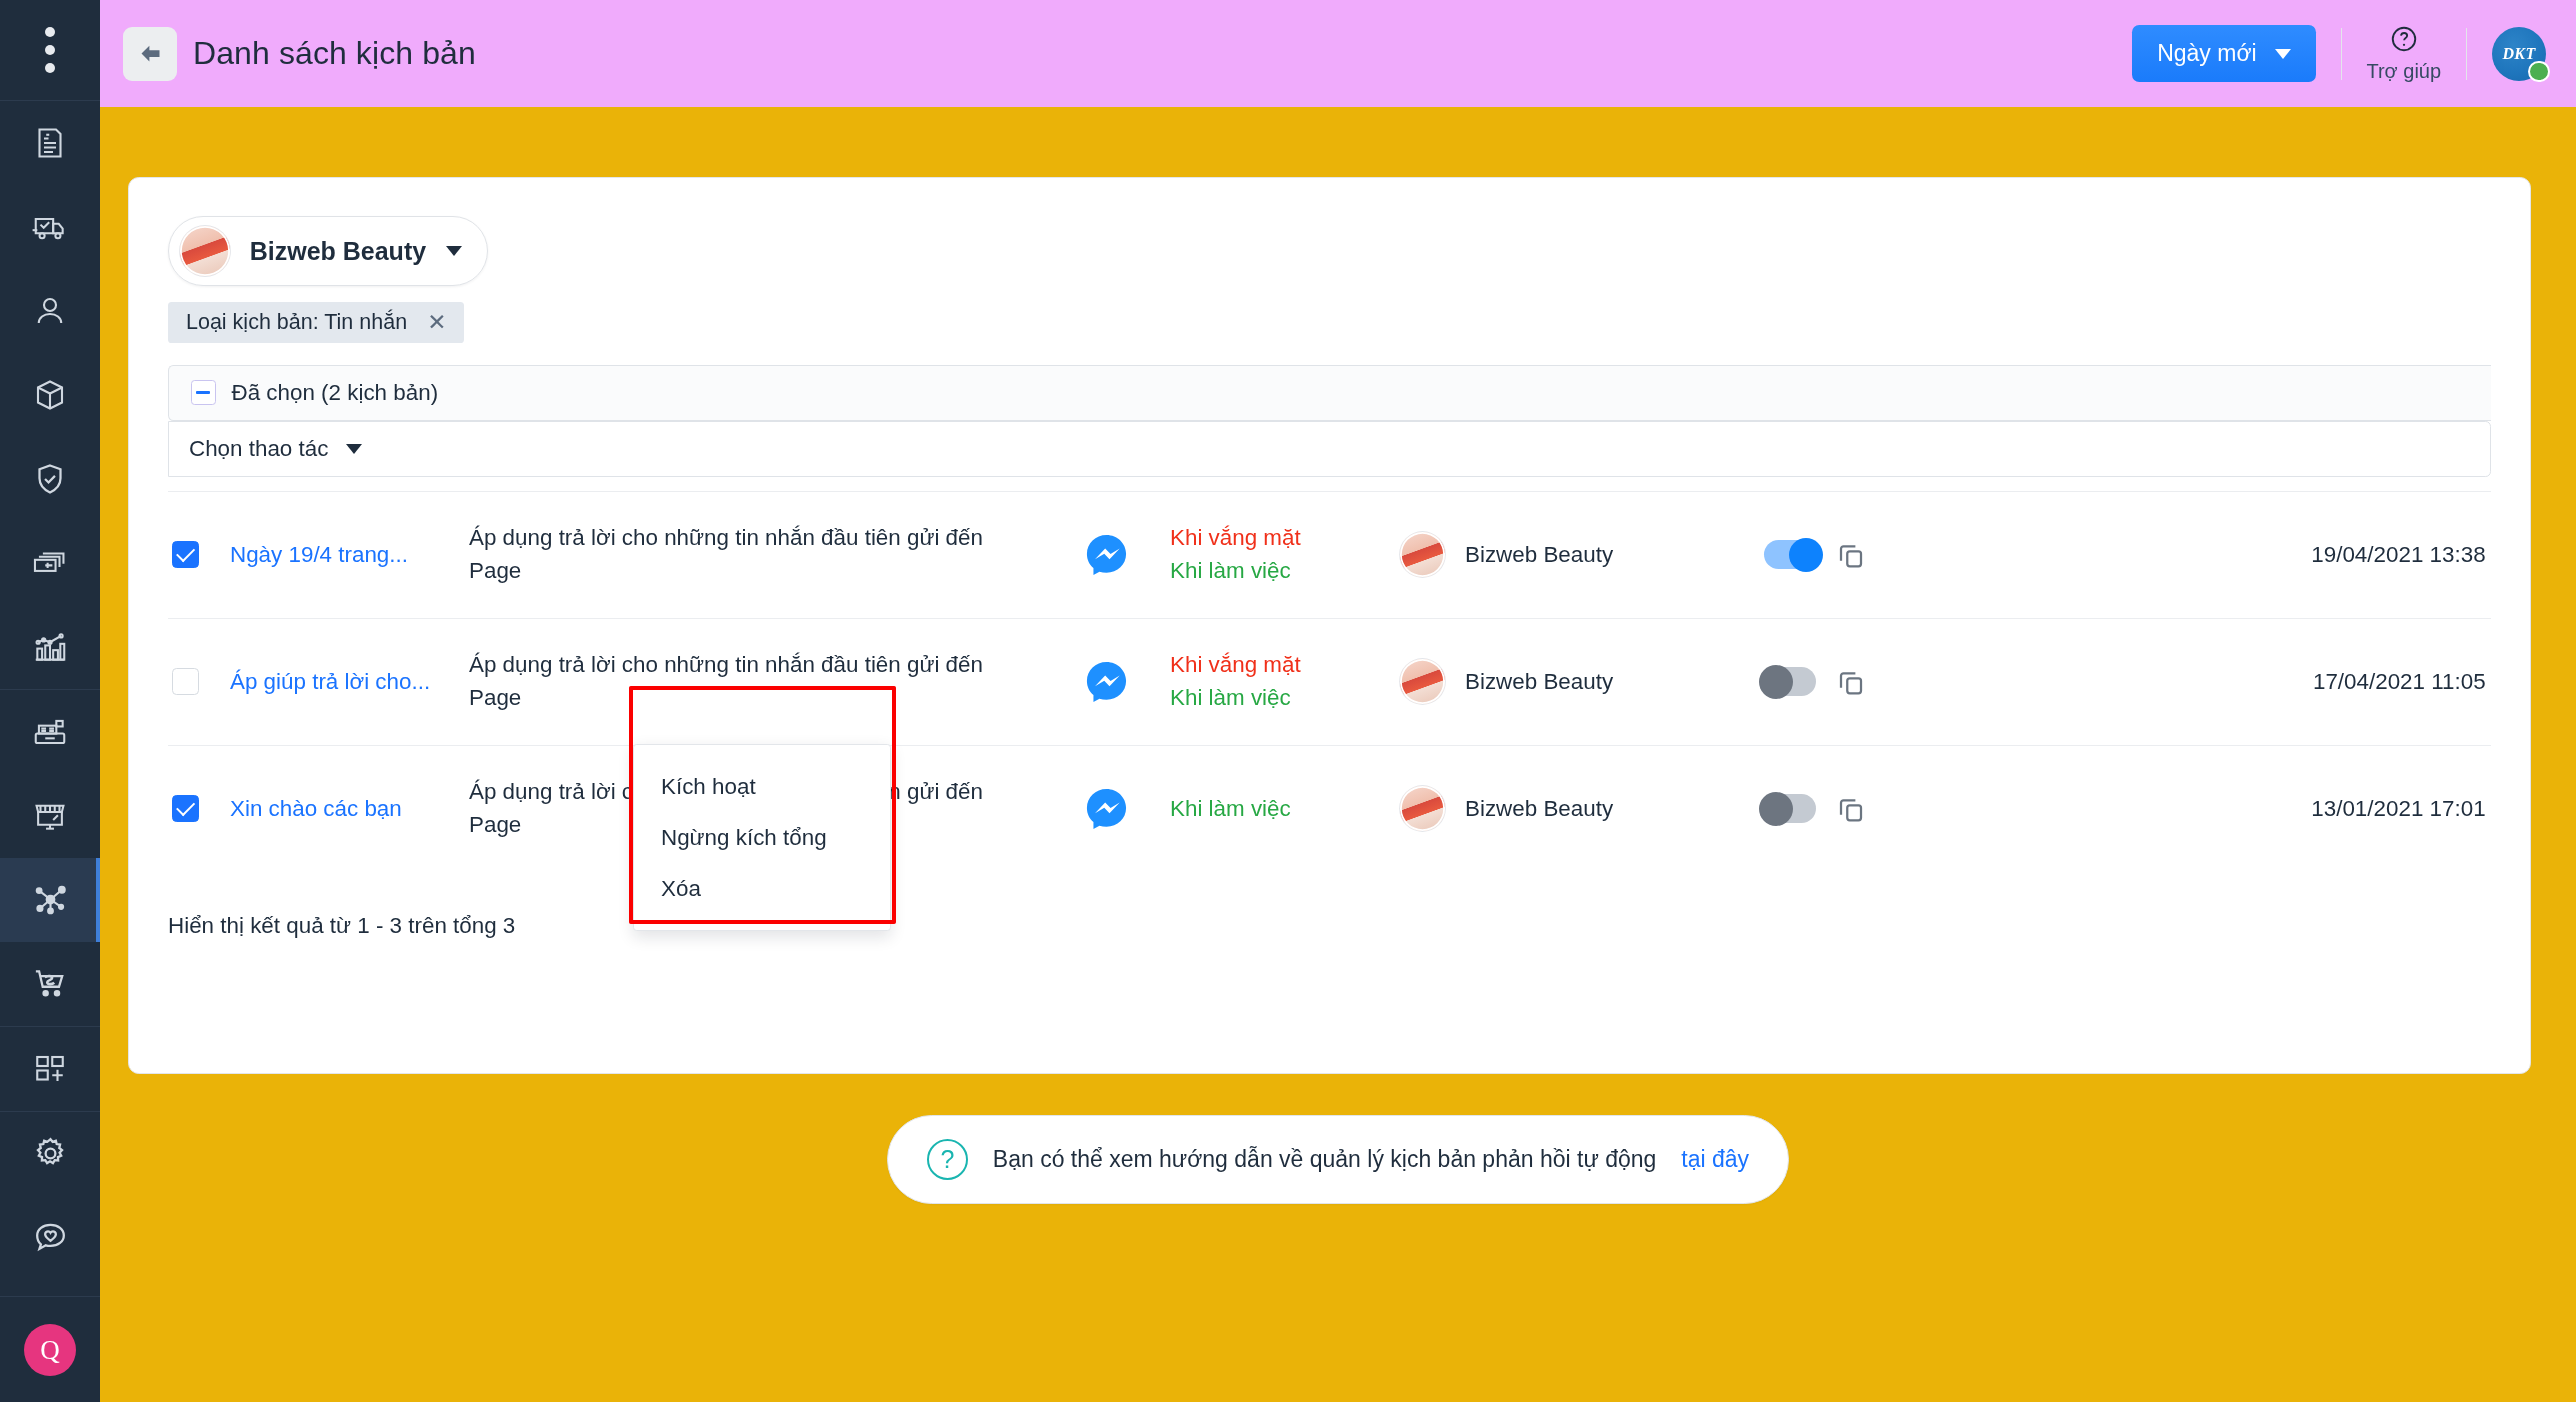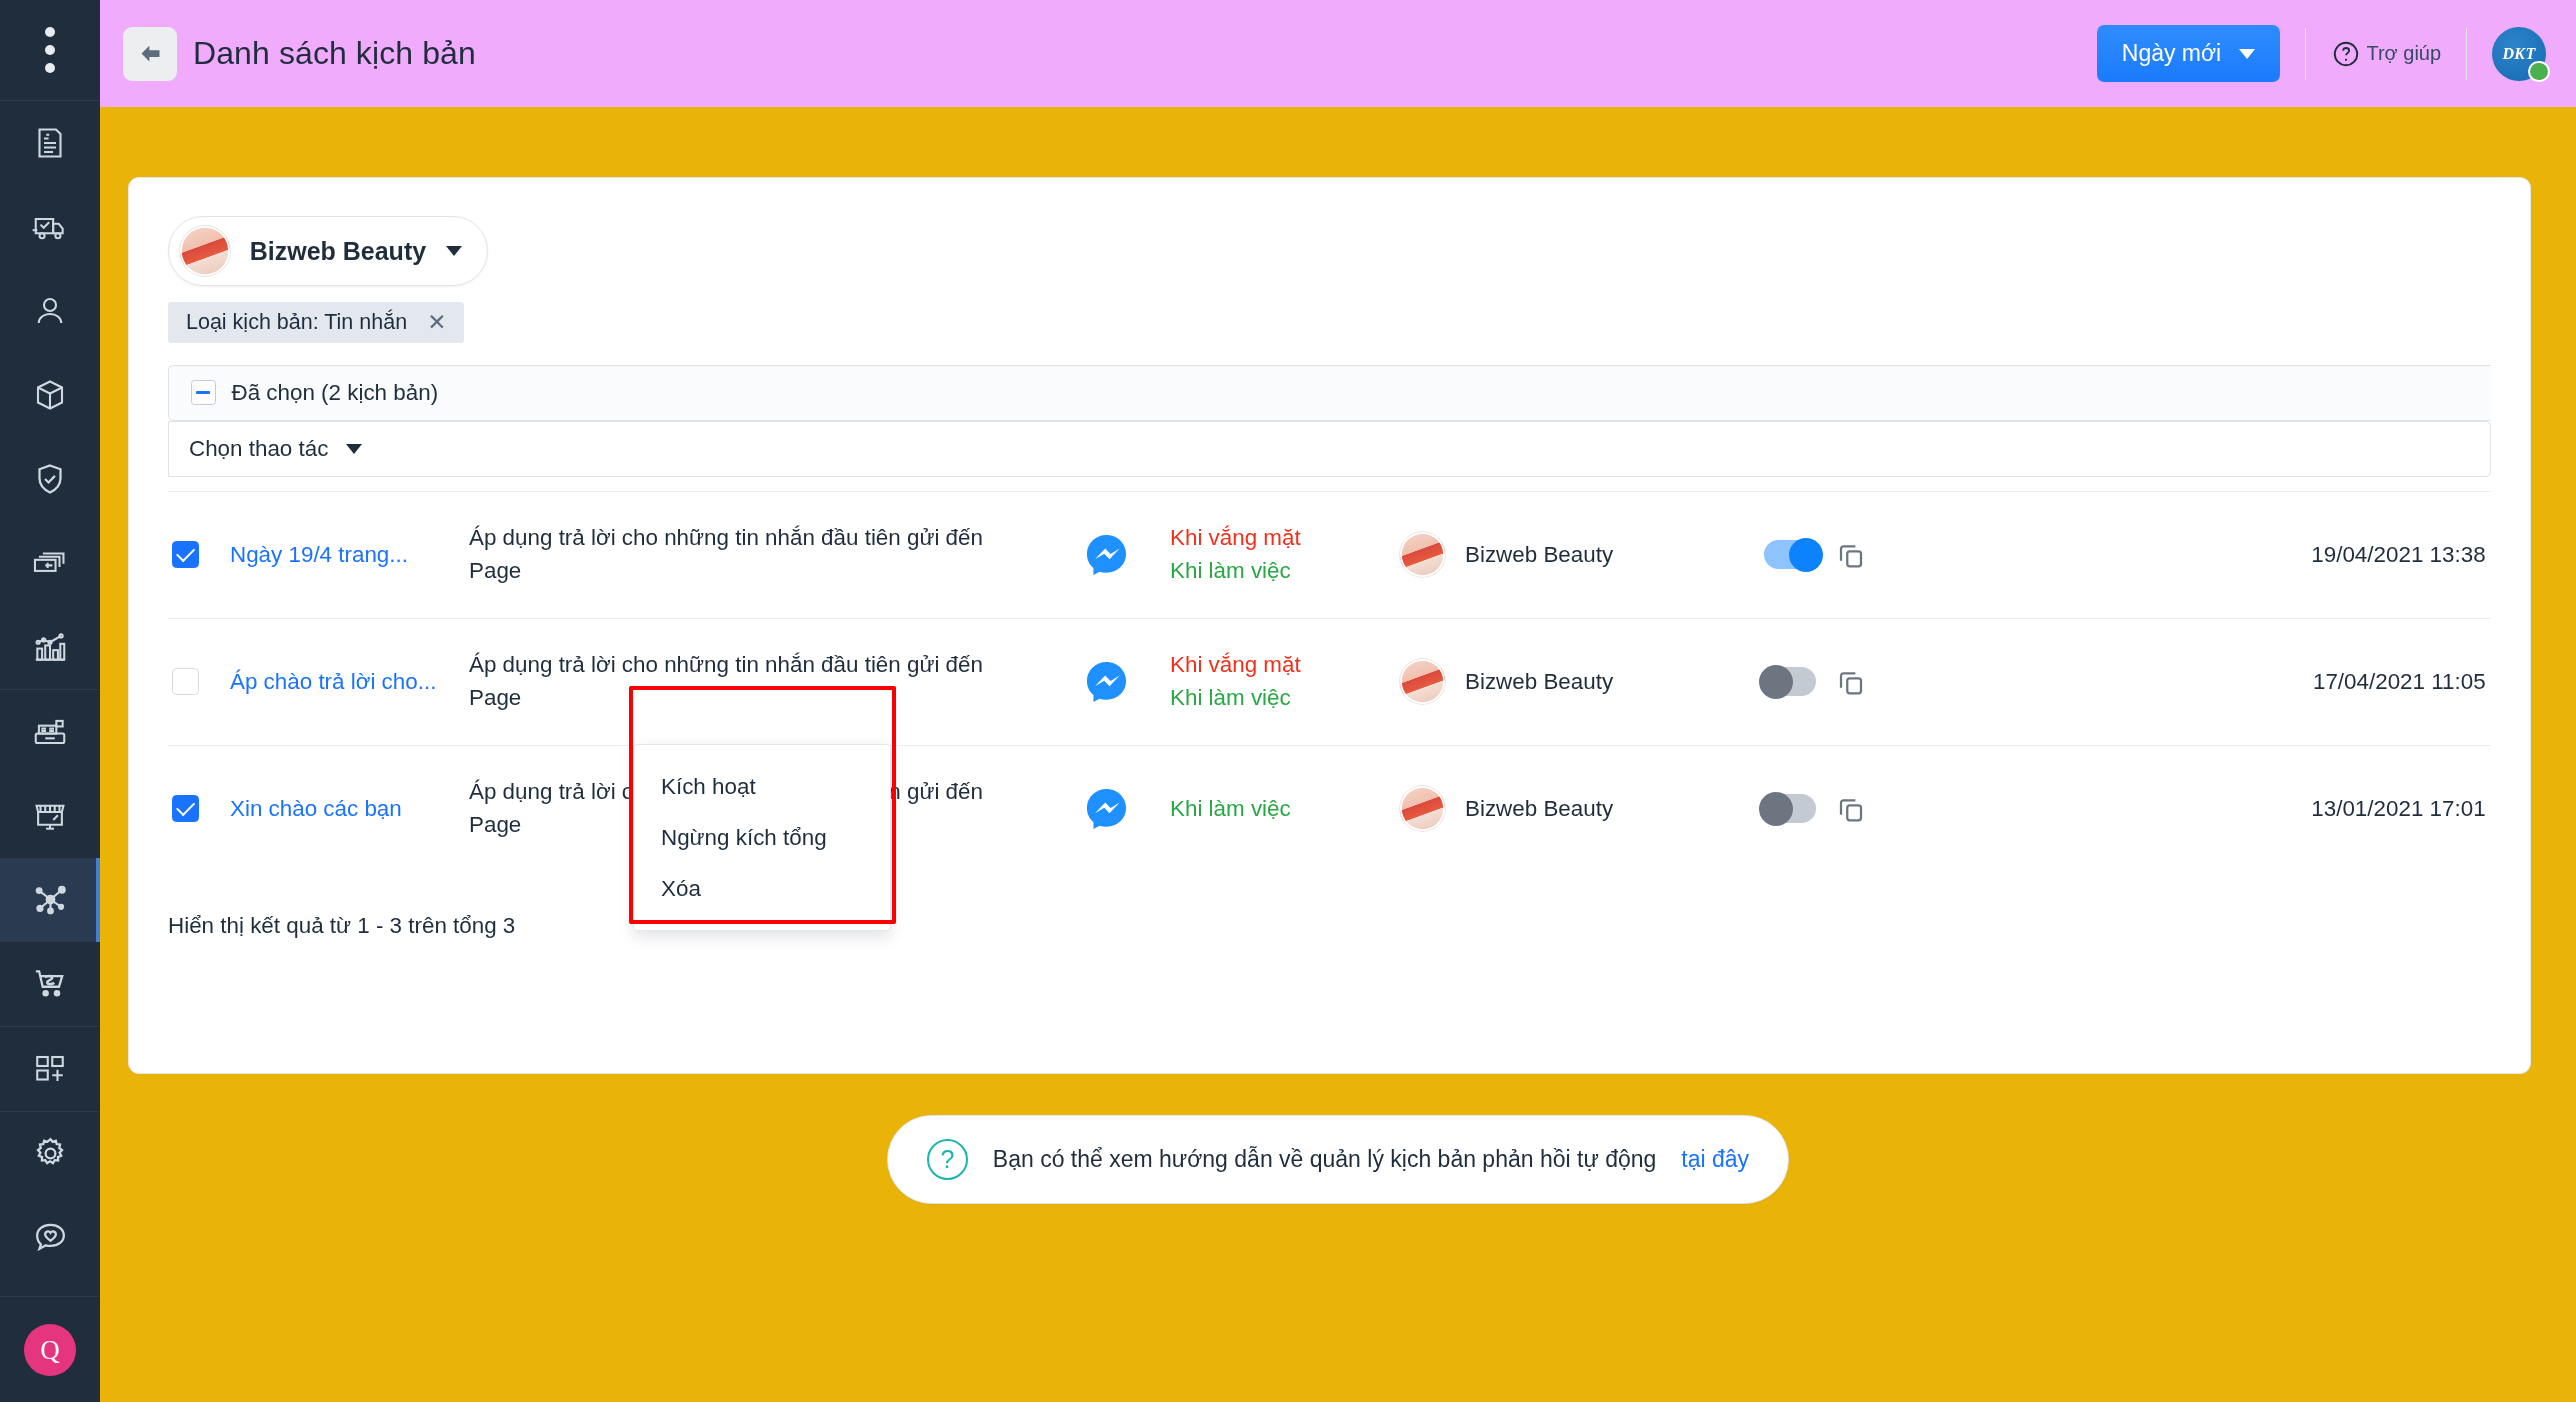--- a/index.html
+++ b/index.html
@@ -54,21 +54,21 @@
   .page-title { font-size: 32px; color:#1f2d3d; font-weight:400; letter-spacing:0.1px; }
   .topbar-right { margin-left:auto; display:flex; align-items:center; height: 100%; }
   .btn-primary {
     background: linear-gradient(180deg,#2f8cff 0%, #1a7bfb 100%);
     color:#fff; border:none; border-radius:7.2px; height:57px; padding: 0 25px;
     font-size: 23px; display:flex; align-items:center; gap:18px; cursor:pointer;
     font-family:inherit;
   }
   .caret-white { width:0;height:0;border-left:8px solid transparent;border-right:8px solid transparent;border-top:10px solid #fff; }
   .vdiv { width:0.9px; height:52px; background:#e3e6ea; margin: 0 25px; }
-  .help-box { display:flex; flex-direction:row; align-items:center; gap:5.4px; }
+  .help-box { display:flex; flex-direction:column; align-items:center; gap:5.4px; }
   .help-box .lbl { font-size: 20px; color:#364a63; }
   .avatar-dkt { position:relative; width:54px;height:54px; }
   .avatar-dkt .circ {
     width:54px;height:54px;border-radius:50%;
     background: radial-gradient(circle at 40% 35%, #2d84c8 0%, #1f76bd 55%, #1668ad 100%);
     display:flex;align-items:center;justify-content:center;
     color:#fff; font-size:16px; font-weight:bold; font-style:italic;
     font-family:"Liberation Serif", serif; letter-spacing:0.4px;
   }
   .avatar-dkt .dot {
@@ -463,21 +463,21 @@
                 <path d="M15.5 5H6a2 2 0 0 0-2 2v9.5"></path>
               </svg>
             </div>
             <div class="c-date">19/04/2021 13:38</div>
           </div>
 
           <div class="trow">
             <div class="c-check">
               <span class="cb"></span>
             </div>
-            <div class="c-name">Áp chào trả lời cho...</div>
+            <div class="c-name">Áp giúp trả lời cho...</div>
             <div class="c-desc">Áp dụng trả lời cho những tin nhắn đầu tiên gửi đến Page</div>
             <div class="c-chan">
               <svg width="47" height="47" viewBox="0 0 36 36">
                 <path d="M18 3C9.6 3 3 9.2 3 17.6c0 4.4 1.9 8.2 5 10.8v5.3l4.6-2.5c1.7.5 3.5.7 5.4.7 8.4 0 15-6.2 15-14.3S26.4 3 18 3z" fill="#1e90ff"></path>
                 <path d="M9.2 21.7l7.8-8.3 4.1 4.3 7-4.3-7.8 8.3-4-4.3z" fill="#fff"></path>
               </svg>
             </div>
             <div class="c-status">
               <span class="s-red">Khi vắng mặt</span>
               <span class="s-green">Khi làm việc</span>

